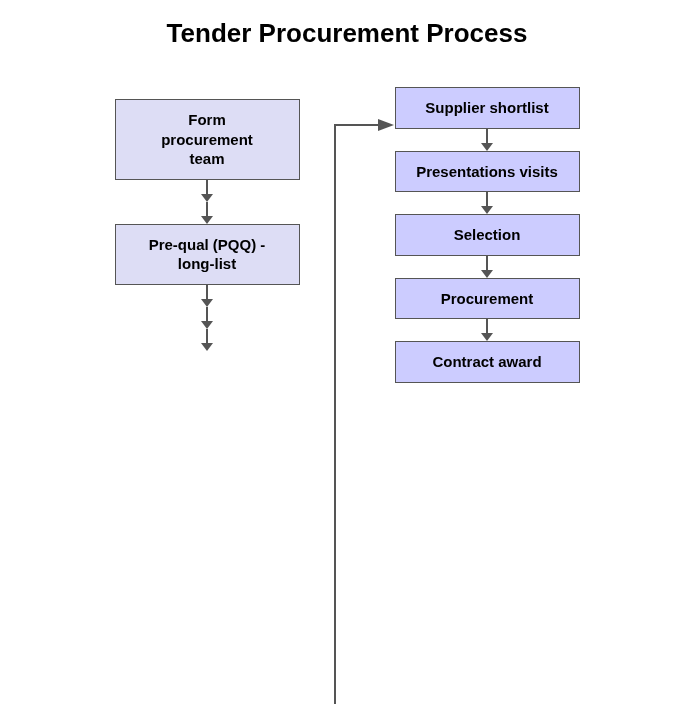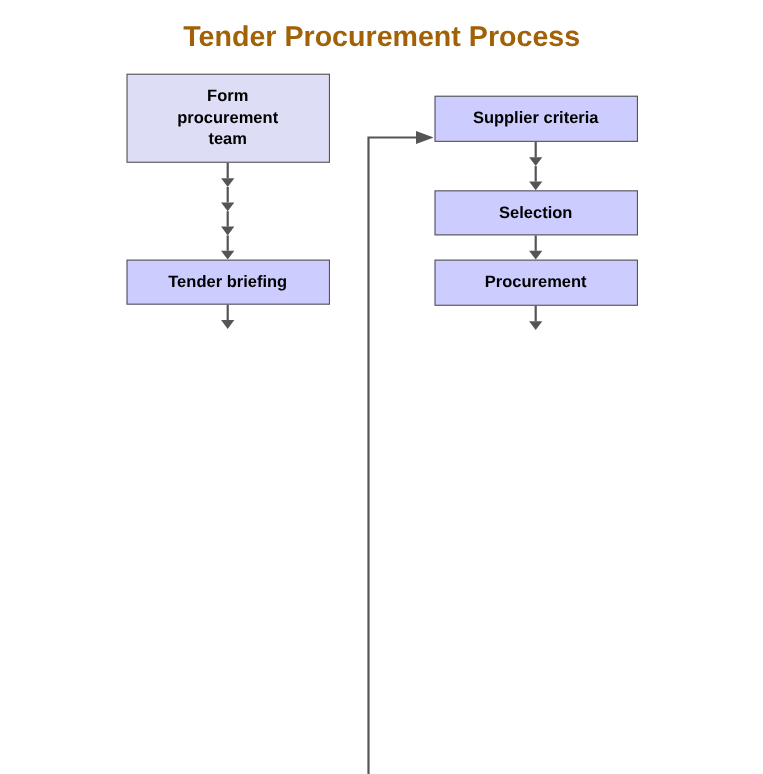--- a/index.html
+++ b/index.html
@@ -9,21 +9,21 @@
       background: #fff;
       font-family: Arial, sans-serif;
       display: flex;
       flex-direction: column;
       align-items: center;
       overflow: hidden;
     }
     .page-title {
       font-size: 26px;
       font-weight: bold;
-      color: #a16207;
+      color: #000000;
       margin: 18px 0 18px 0;
       text-align: center;
     }
     .diagram {
       display: flex;
       align-items: center;
       justify-content: center;
       width: 100%;
       position: relative;
       padding: 0 20px;
@@ -95,41 +95,43 @@
 <body>
 
 <div class="page-title">Tender Procurement Process</div>
 
 <div class="diagram" style="position:relative;">
 
   <div class="left-col">
     <div class="box-light">Form<br>procurement<br>team</div>
     <div class="arrow-down"></div>
     <div class="arrow-down"></div>
+    <div class="box-light">Pre-qual (PQQ) -<br>long-list</div>
     <div class="arrow-down"></div>
     <div class="arrow-down"></div>
-    <div class="box">Tender briefing</div>
     <div class="arrow-down"></div>
   </div>
 
   <svg style="position:absolute;top:0;left:0;width:100%;height:100%;pointer-events:none;overflow:visible;">
 
     <path d="M 203 638 L 335 638 L 335 58 L 390 58" stroke="#555" stroke-width="2" fill="none" marker-end="url(#arrow)"></path>
     <defs>
       <marker id="arrow" markerWidth="8" markerHeight="8" refX="6" refY="3" orient="auto">
         <path d="M0,0 L0,6 L8,3 z" fill="#555"></path>
       </marker>
     </defs>
   </svg>
 
   <div class="right-col">
 
     <div style="height:20px;"></div>
-    <div class="box">Supplier criteria</div>
+    <div class="box">Supplier shortlist</div>
     <div class="arrow-down"></div>
+    <div class="box">Presentations visits</div>
     <div class="arrow-down"></div>
     <div class="box">Selection</div>
     <div class="arrow-down"></div>
     <div class="box">Procurement</div>
     <div class="arrow-down"></div>
+    <div class="box">Contract award</div>
   </div>
 
 </div>
 
 </body></html>

